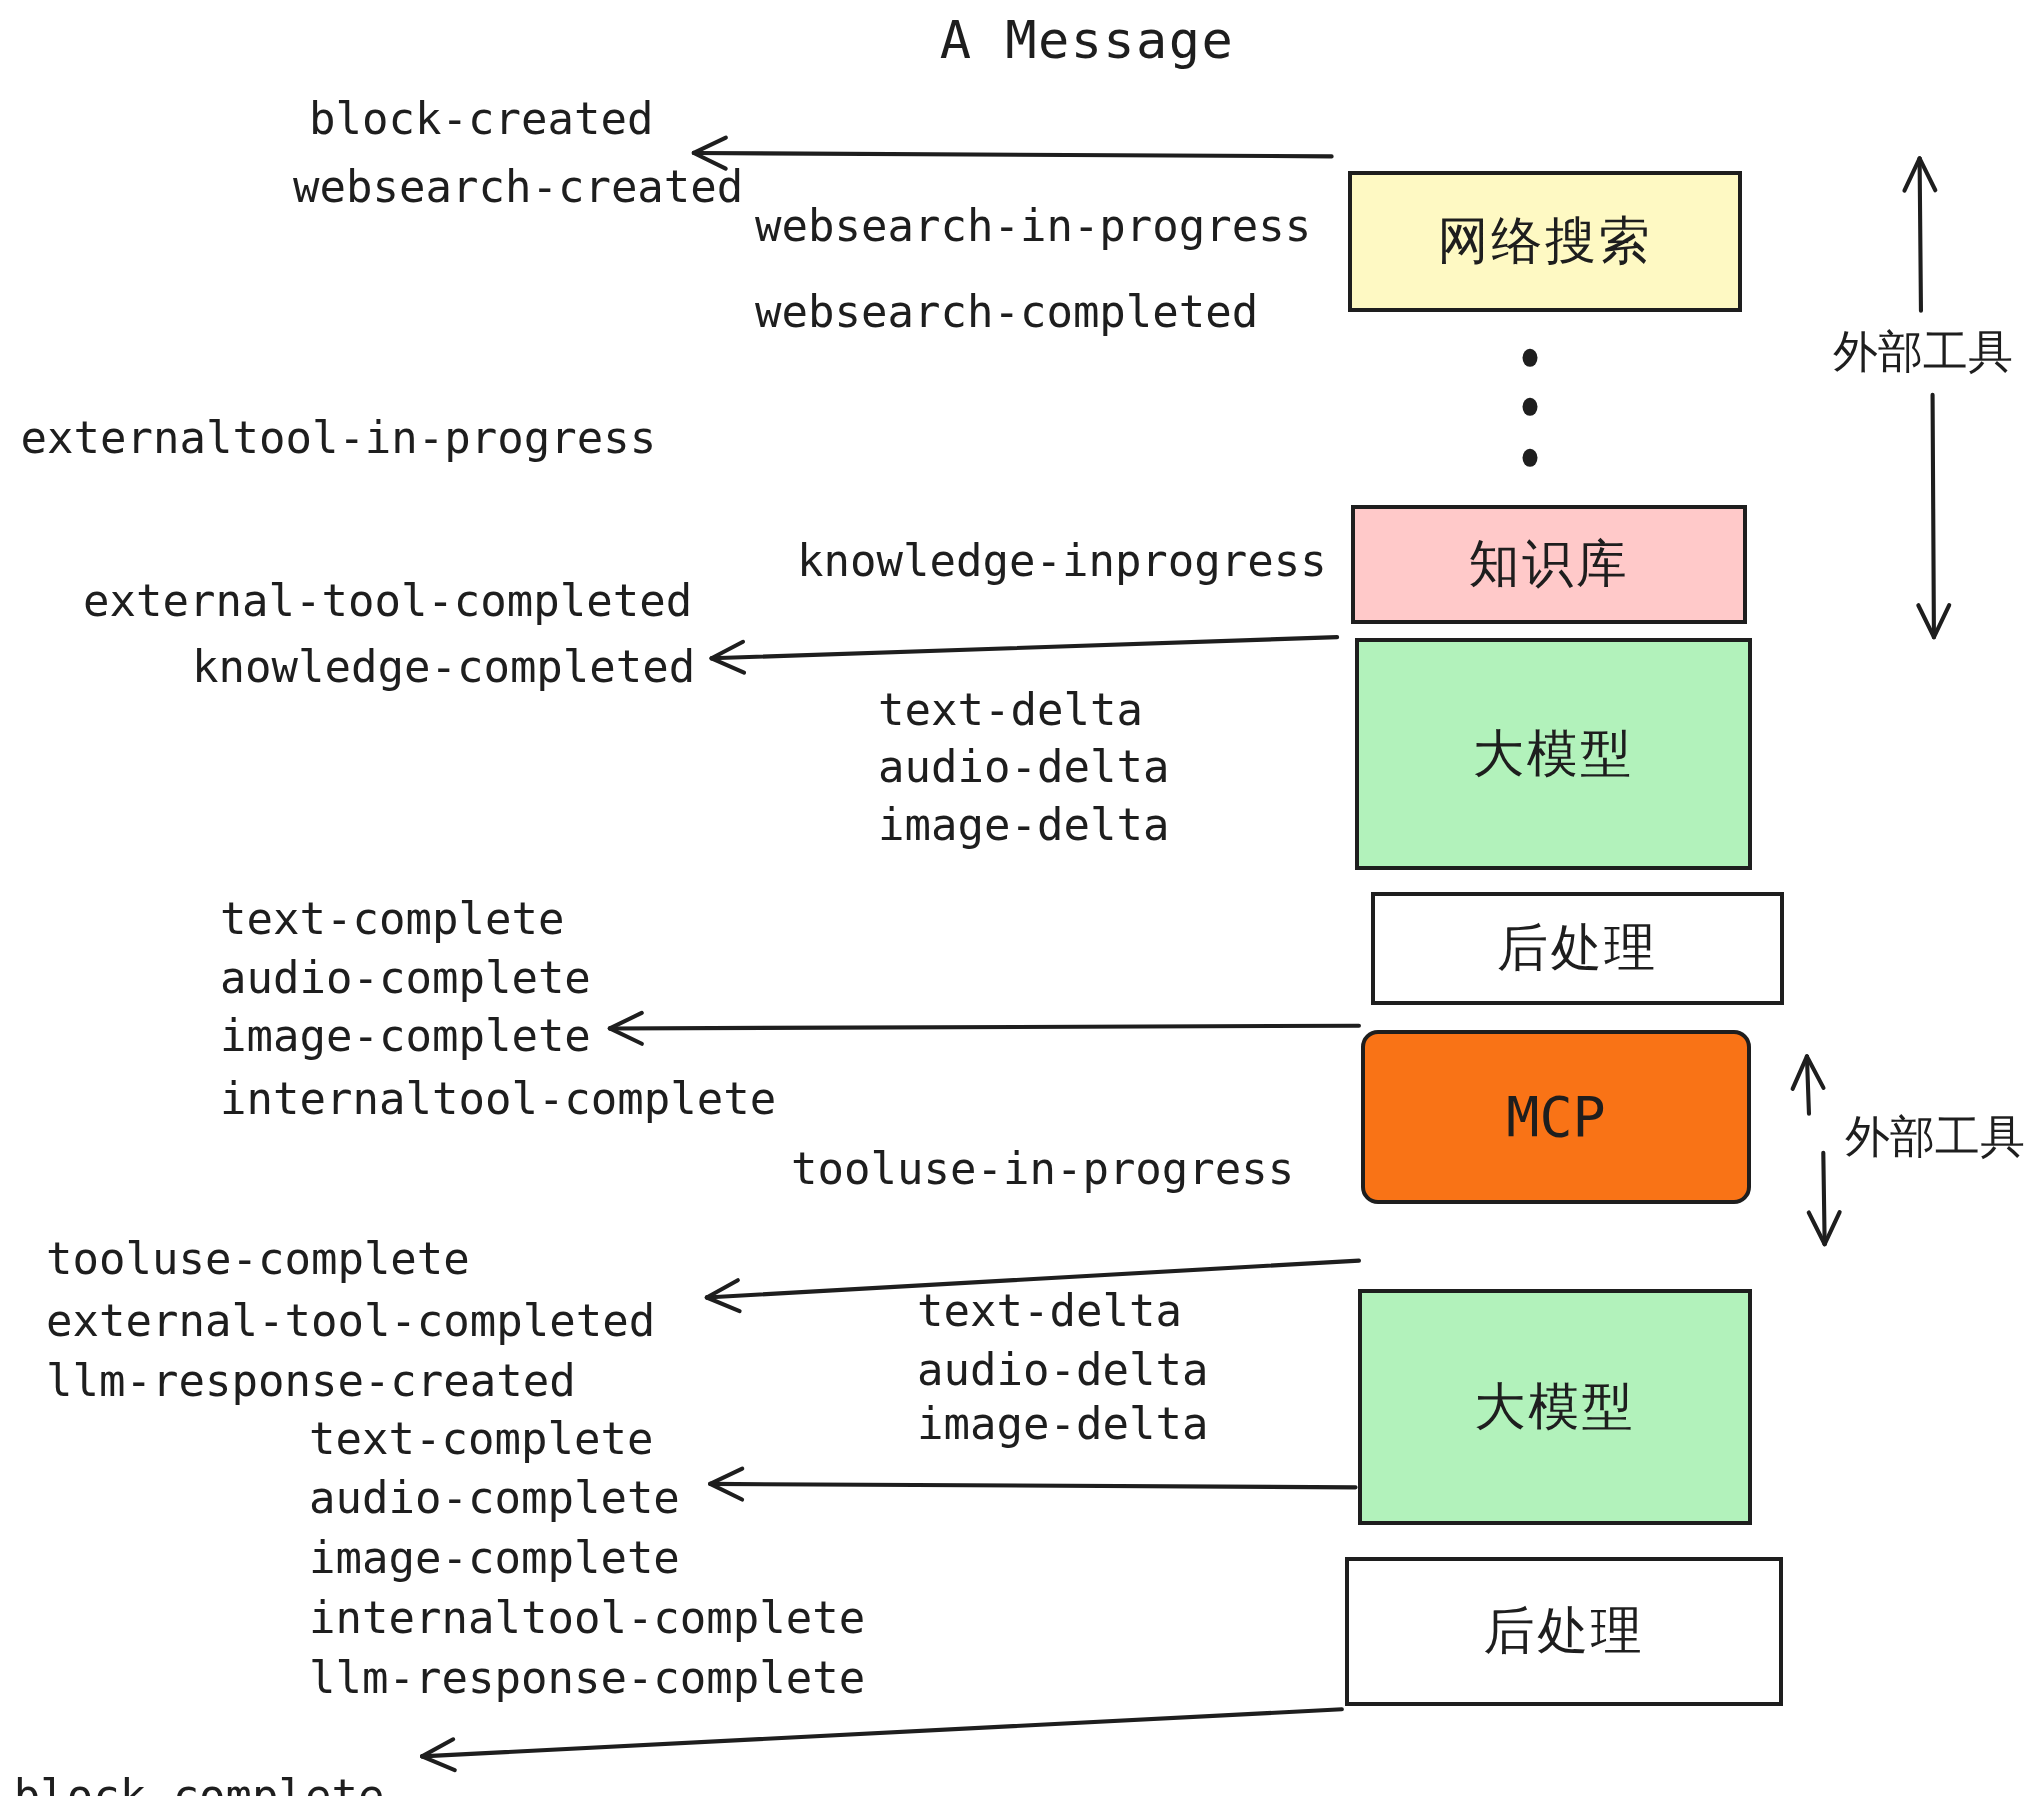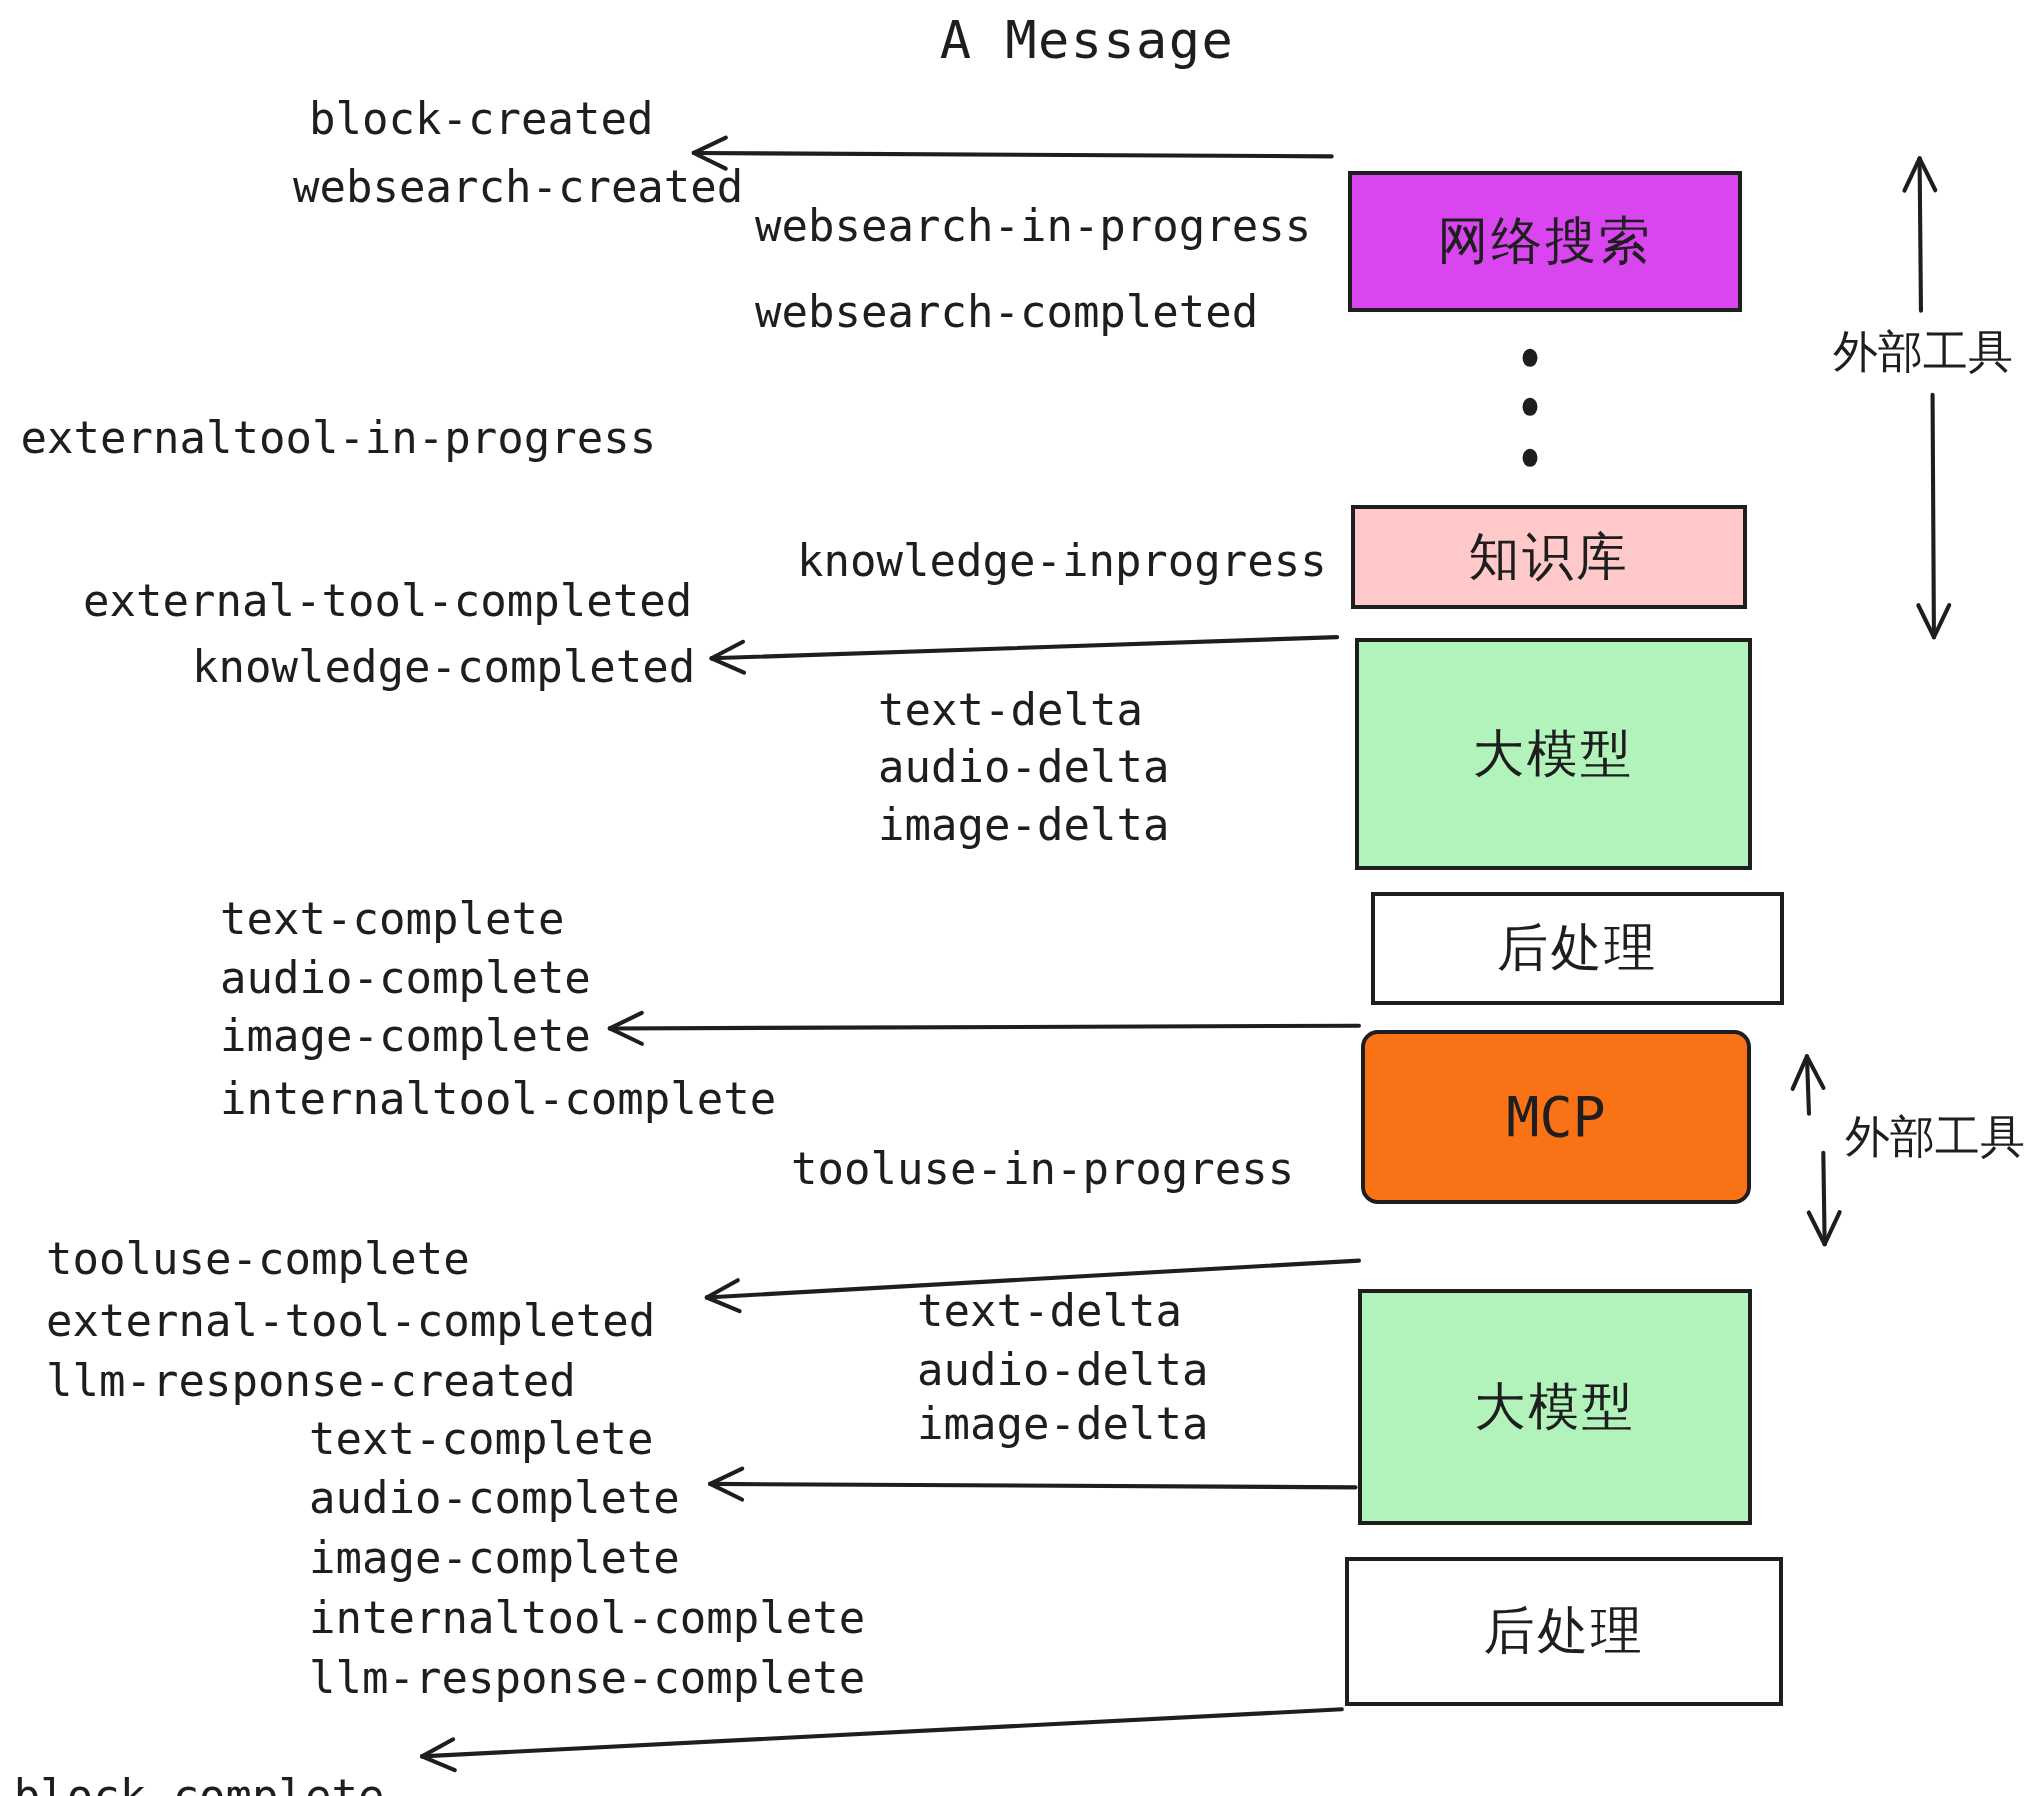--- a/index.html
+++ b/index.html
@@ -112,24 +112,24 @@
         <line x1="2646" y1="1547" x2="2625.0673967508437" y2="1594.600694545494"></line>
         <line x1="2646" y1="1547" x2="2670.274990112913" y2="1592.9861376397057"></line>
       </g>
       <g>
         <line x1="2670" y1="1688" x2="2672" y2="1822"></line>
         <line x1="2672" y1="1822" x2="2693.9169122624226" y2="1774.844417542763"></line>
         <line x1="2672" y1="1822" x2="2648.685534458124" y2="1775.519512733872"></line>
       </g>
     </svg>
   <div id="boxes-layer">
-      <div class="box" style="left: 1348px; top: 171px; width: 394px; height: 141px; background: #d946ef;">
+      <div class="box" style="left: 1348px; top: 171px; width: 394px; height: 141px; background: #fef9c3;">
         <span>网络搜索</span>
       </div>
-      <div class="box" style="left: 1351px; top: 505px; width: 396px; height: 104px; background: rgb(255, 201, 201);">
+      <div class="box" style="left: 1351px; top: 505px; width: 396px; height: 119px; background: rgb(255, 201, 201);">
         <span>知识库</span>
       </div>
       <div class="box" style="left: 1355px; top: 638px; width: 397px; height: 232px; background: rgb(178, 242, 187);">
         <span>大模型</span>
       </div>
       <div class="box" style="left: 1371px; top: 892px; width: 413px; height: 113px; background: rgb(255, 255, 255);">
         <span>后处理</span>
       </div>
       <div class="box mono" style="left: 1361px; top: 1030px; width: 390px; height: 174px; background: #f97316; border-radius: 17px;">
         <span>MCP</span>

